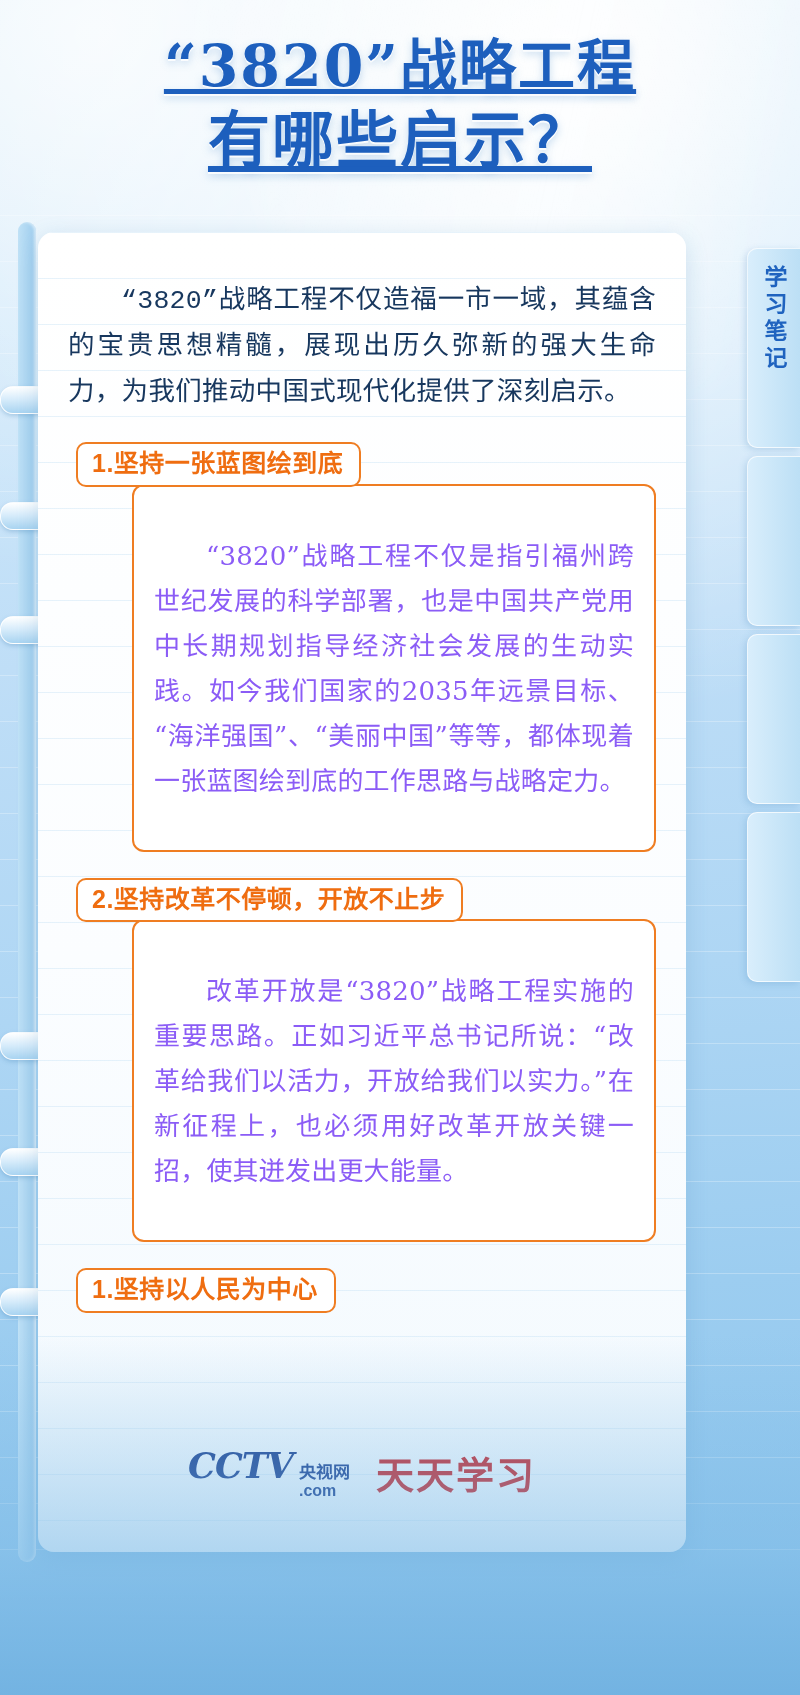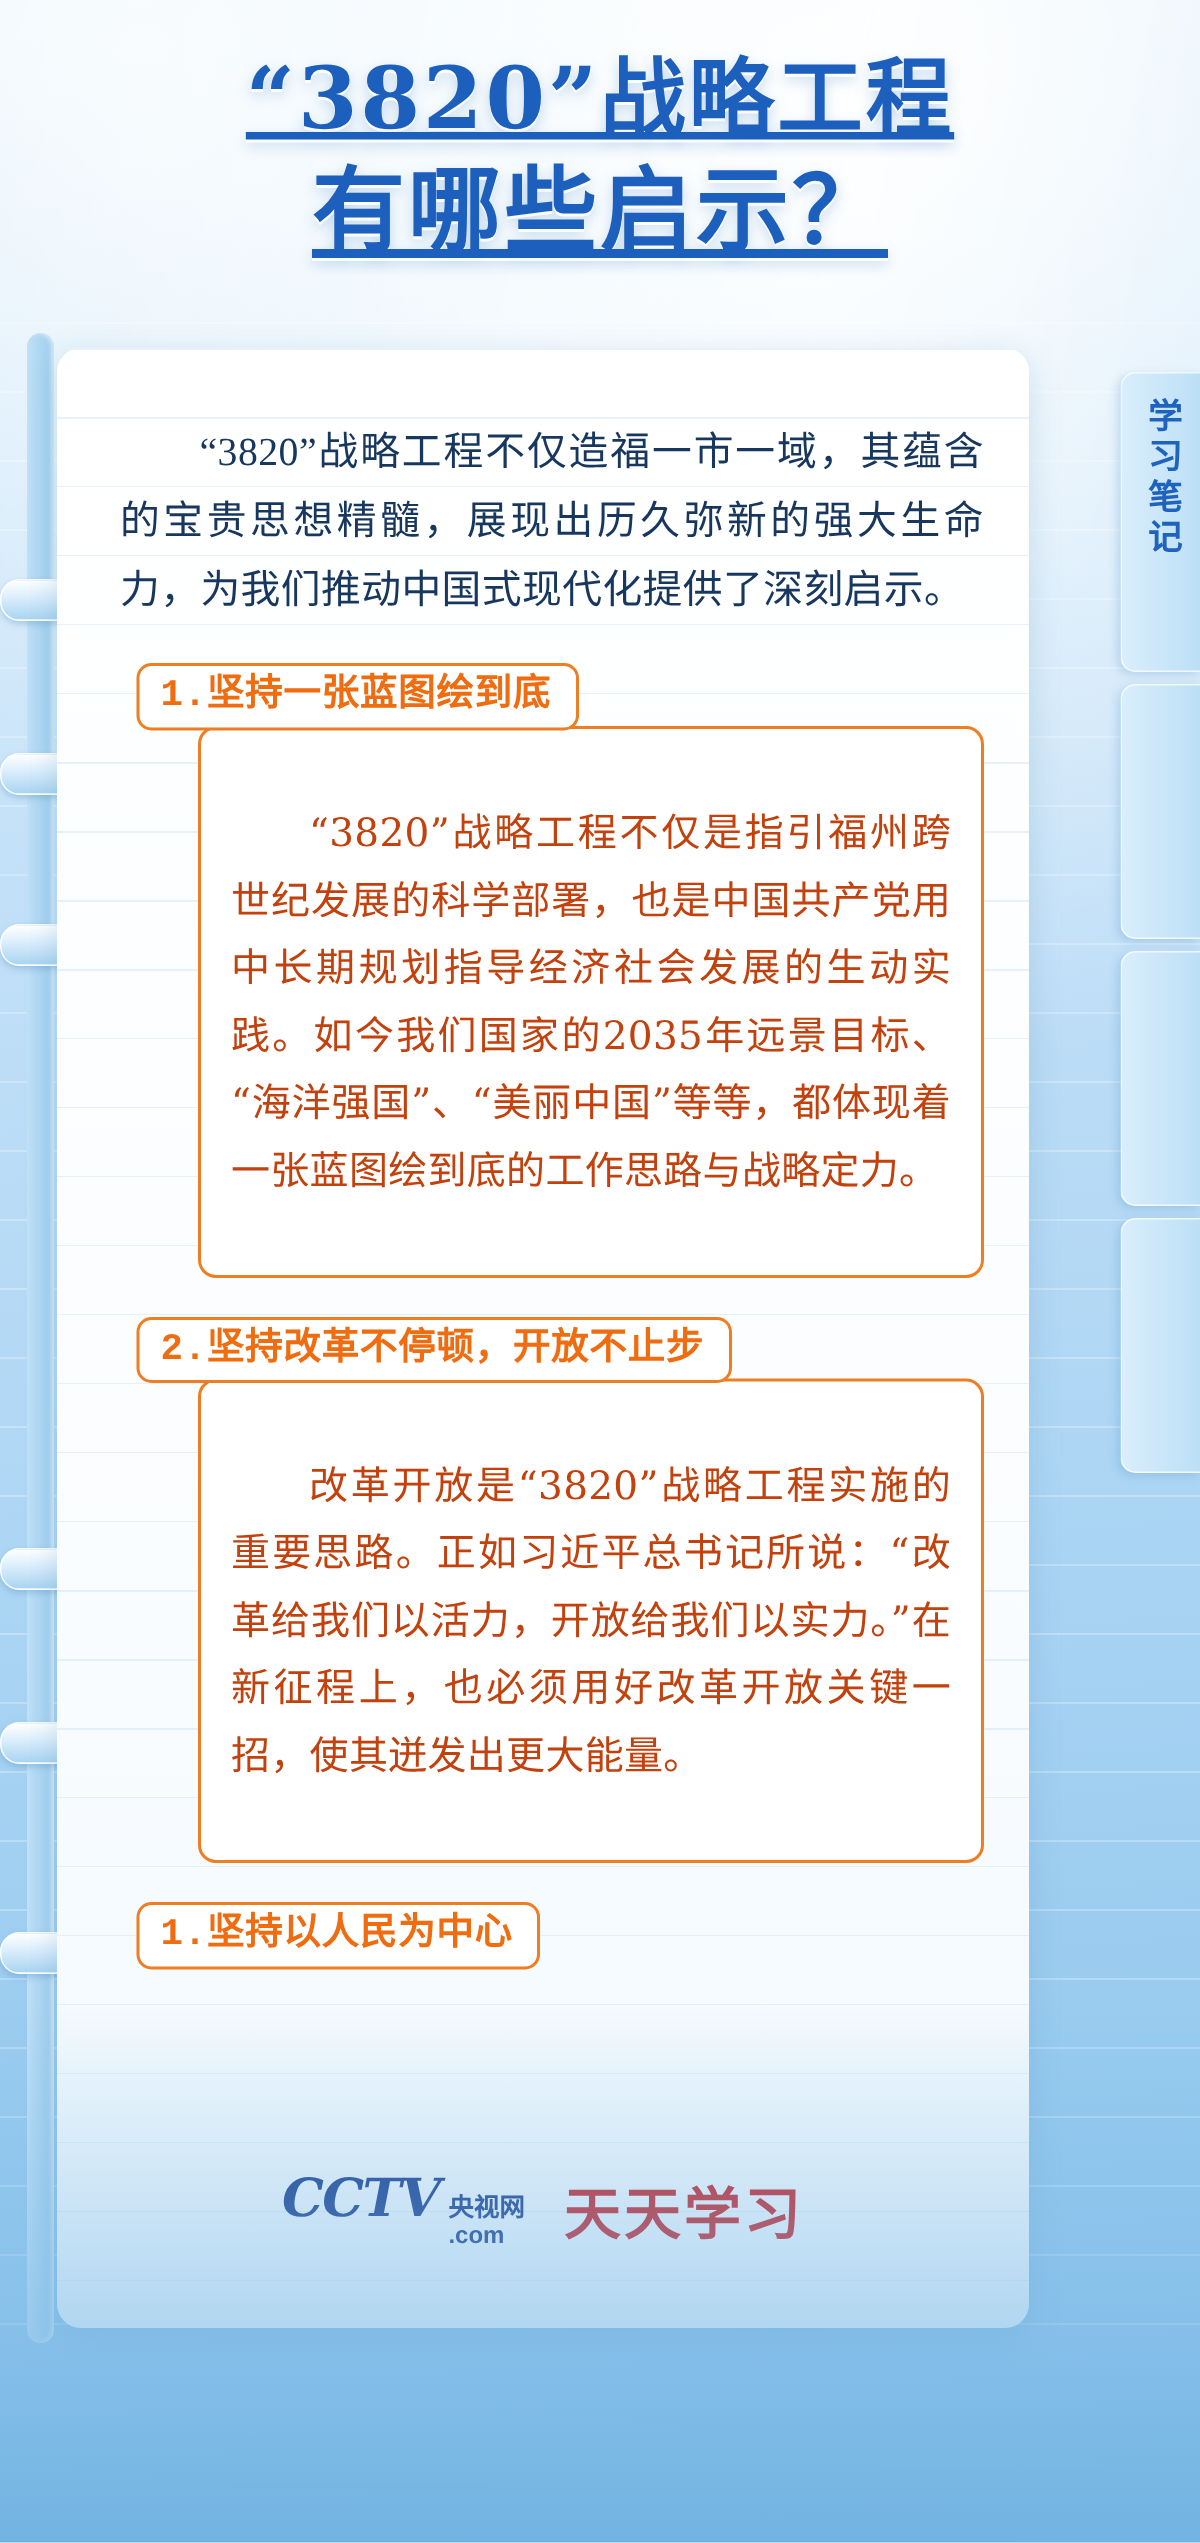--- a/index.html
+++ b/index.html
@@ -156,48 +156,48 @@
     pointer-events: none;
     opacity: .85;
   }
 
   .content {
     position: relative;
     padding: 34px 30px 0 30px;
   }
 
   .intro {
-    font-family: Liberation Serif, serif;
+    font-family: Liberation Mono, monospace;
     font-size: 26.5px;
     line-height: 46px;
     color: #17375e;
     text-indent: 2em;
     letter-spacing: .3px;
-    margin: 12px 0 26px 12px;
+    margin: 12px 0 26px 0;
     text-align: justify;
   }
 
   
   .section { margin-bottom: 26px; position: relative; }
 
   .sec-head {
     display: inline-block;
     border: 2px solid #ef7d22;
     border-radius: 10px;
     padding: 6px 16px 7px 14px;
     background: #ffffff;
     color: #ef6d10;
-    font-family: Liberation Mono, monospace;
+    font-family: Liberation Sans, sans-serif;
     font-weight: 700;
     font-size: 25px;
     line-height: 1.1;
     letter-spacing: .5px;
     position: relative;
     z-index: 3;
-    margin-left: 23px;
+    margin-left: 8px;
   }
 
   .sec-body {
     position: relative;
     margin: -3px 0 0 64px;
     border: 2px solid #ef7d22;
     border-radius: 12px;
     background: #ffffff;
     padding: 22px 20px 20px 20px;
     z-index: 2;
@@ -218,21 +218,21 @@
     position: absolute;
     left: 22px; top: -3px;
     width: 30px; height: 8px;
     background: #ffffff;
   }
 
   .sec-text {
     font-family: "DejaVu Serif", "Liberation Serif", serif;
     font-size: 26px;
     line-height: 45px;
-    color: #c2410c;
+    color: #8b5cf6;
     text-indent: 2em;
     letter-spacing: .2px;
     text-align: justify;
   }
 
   
   .footer {
     position: absolute;
     left: 0; right: 0; bottom: 52px;
     display: flex;

